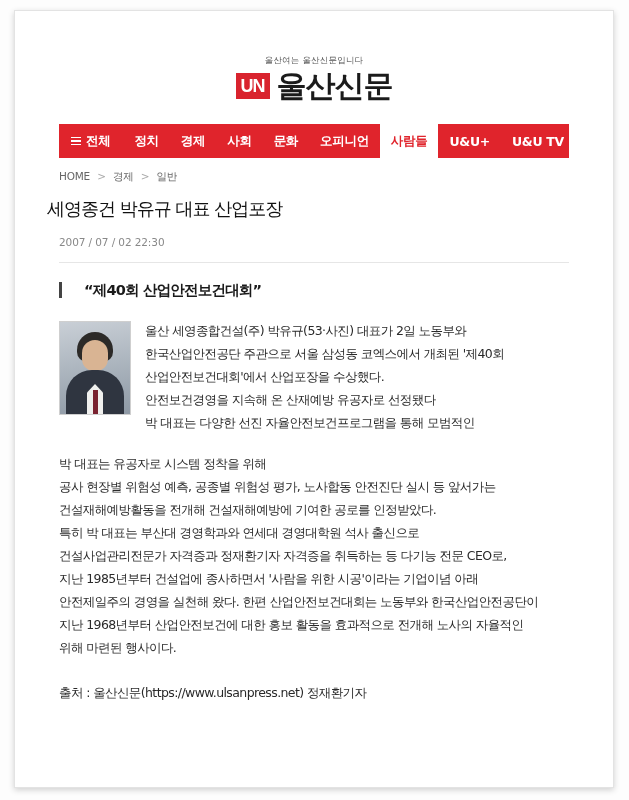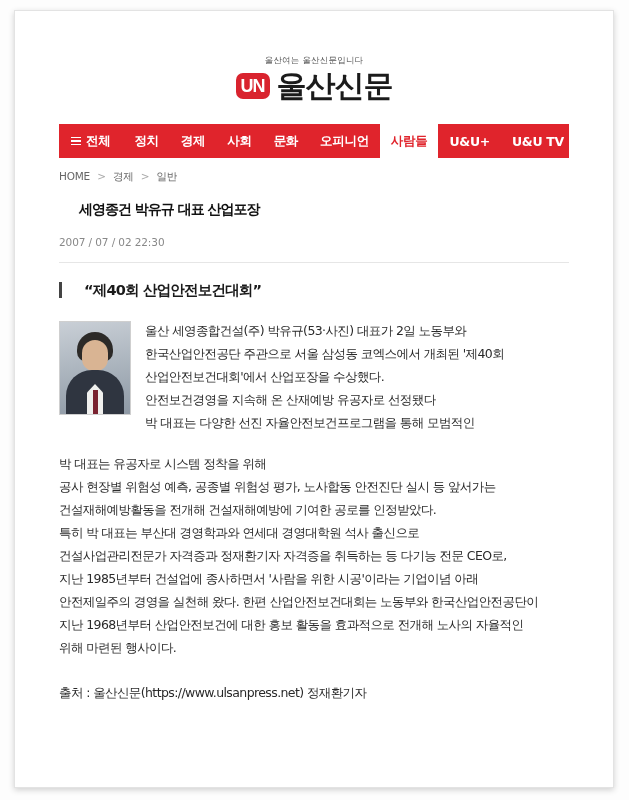--- a/index.html
+++ b/index.html
@@ -52,21 +52,21 @@
     gap: 7px;
   }
   .logo-mark {
     display: inline-block;
     background: #d9232e;
     color: #ffffff;
     font-weight: bold;
     font-size: 18px;
     line-height: 26px;
     padding: 0 5px;
-    border-radius: 7px;
+    border-radius: 0;
     letter-spacing: -1px;
     font-family: "Liberation Sans", sans-serif;
   }
   .logo-text {
     font-size: 30px;
     font-weight: bold;
     color: #1b1b1b;
     letter-spacing: -1px;
     line-height: 32px;
   }
@@ -118,23 +118,23 @@
     color: #666;
     letter-spacing: -0.2px;
   }
   .breadcrumb .sep {
     margin: 0 4px;
     color: #aaa;
   }
 
   
   .headline {
-    margin: 11px 44px 0 64px;
-    font-size: 14px;
-    font-weight: bold;
+    margin: 11px 44px 0 32px;
+    font-size: 18px;
+    font-weight: normal;
     color: #111;
     letter-spacing: -1px;
     line-height: 28px;
   }
   .timestamp {
     margin: 13px 44px 0 44px;
     font-size: 10.5px;
     color: #888;
     letter-spacing: -0.1px;
   }

